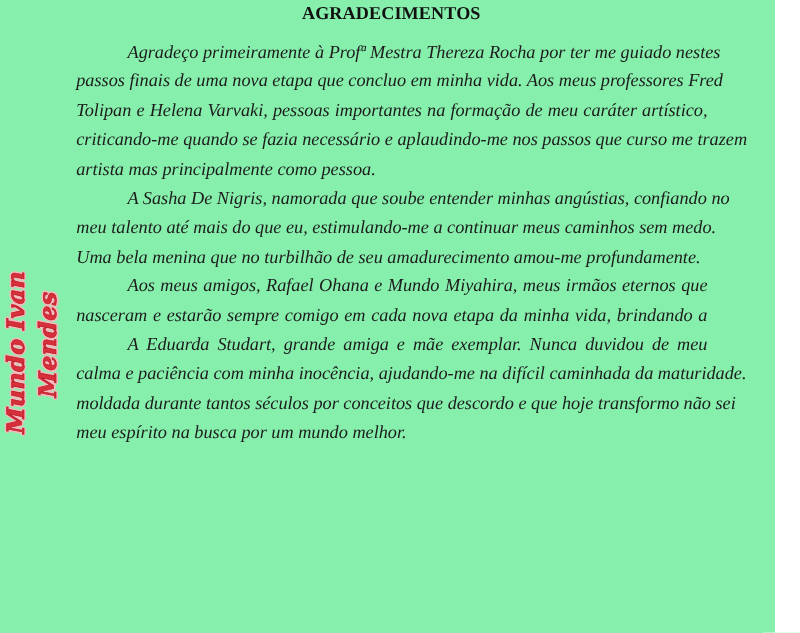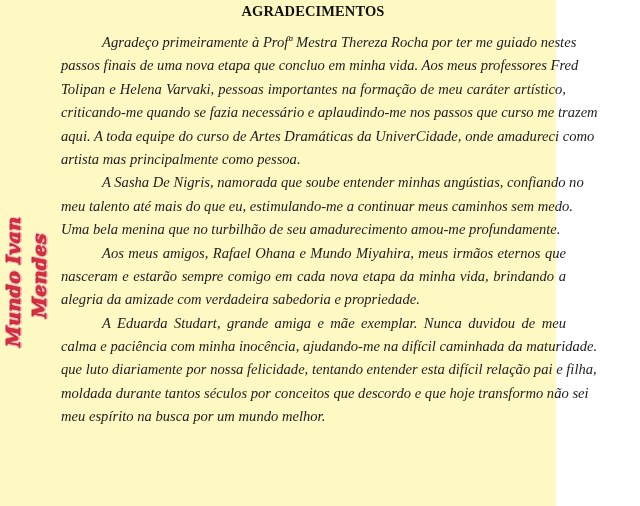--- a/index.html
+++ b/index.html
@@ -12,23 +12,23 @@
     height: 506px;
     position: relative;
     overflow: hidden;
     font-family: "Liberation Serif", "DejaVu Serif", serif;
     color: #1a1a1a;
   }
   .page {
     position: absolute;
     left: 0;
     top: 0;
-    width: 556px;
+    width: 620px;
     height: 506px;
-    background: #fef9c3;
+    background: #86efac;
   }
   .title {
     position: absolute;
     left: 0;
     top: 3px;
     width: 626px;
     text-align: center;
     font-weight: bold;
     font-size: 14.5px;
     letter-spacing: 0.1px;
@@ -97,43 +97,40 @@
 
   <div class="title">AGRADECIMENTOS</div>
 
   <div class="body-text">
 
     <div class="para">
       <span class="line first">Agradeço primeiramente à Profª Mestra Thereza Rocha por ter me guiado nestes</span>
       <span class="line">passos finais de uma nova etapa que concluo em minha vida. Aos meus professores Fred</span>
       <span class="line">Tolipan e Helena Varvaki, pessoas importantes na formação de meu caráter artístico,</span>
       <span class="line">criticando-me quando se fazia necessário e aplaudindo-me nos passos que curso me trazem</span>
-      <span class="line">aqui. A toda equipe do curso de Artes Dramáticas da UniverCidade, onde amadureci como</span>
       <span class="line last">artista mas principalmente como pessoa.</span>
     </div>
 
     <div class="para">
       <span class="line first">A Sasha De Nigris, namorada que soube entender minhas angústias, confiando no</span>
       <span class="line">meu talento até mais do que eu, estimulando-me a continuar meus caminhos sem medo.</span>
       <span class="line last">Uma bela menina que no turbilhão de seu amadurecimento amou-me profundamente.</span>
     </div>
 
     <div class="para">
       <span class="line first">Aos meus amigos, Rafael Ohana e Mundo Miyahira, meus irmãos eternos que</span>
       <span class="line">nasceram e estarão sempre comigo em cada nova etapa da minha vida, brindando a</span>
-      <span class="line last">alegria da amizade com verdadeira sabedoria e propriedade.</span>
     </div>
 
     <div class="para">
       <span class="line first">A Eduarda Studart, grande amiga e mãe exemplar. Nunca duvidou de meu</span>
       <span class="line last">calma e paciência com minha inocência, ajudando-me na difícil caminhada da maturidade.</span>
     </div>
 
     <div class="para">
-      <span class="line">que luto diariamente por nossa felicidade, tentando entender esta difícil relação pai e filha,</span>
       <span class="line">moldada durante tantos séculos por conceitos que descordo e que hoje transformo não sei</span>
       <span class="line last">meu espírito na busca por um mundo melhor.</span>
     </div>
 
   </div>
 
   <div class="watermark">
     <span class="wm-line wm-line-1">Mundo Ivan</span>
     <span class="wm-line wm-line-2">Mendes</span>
   </div>

